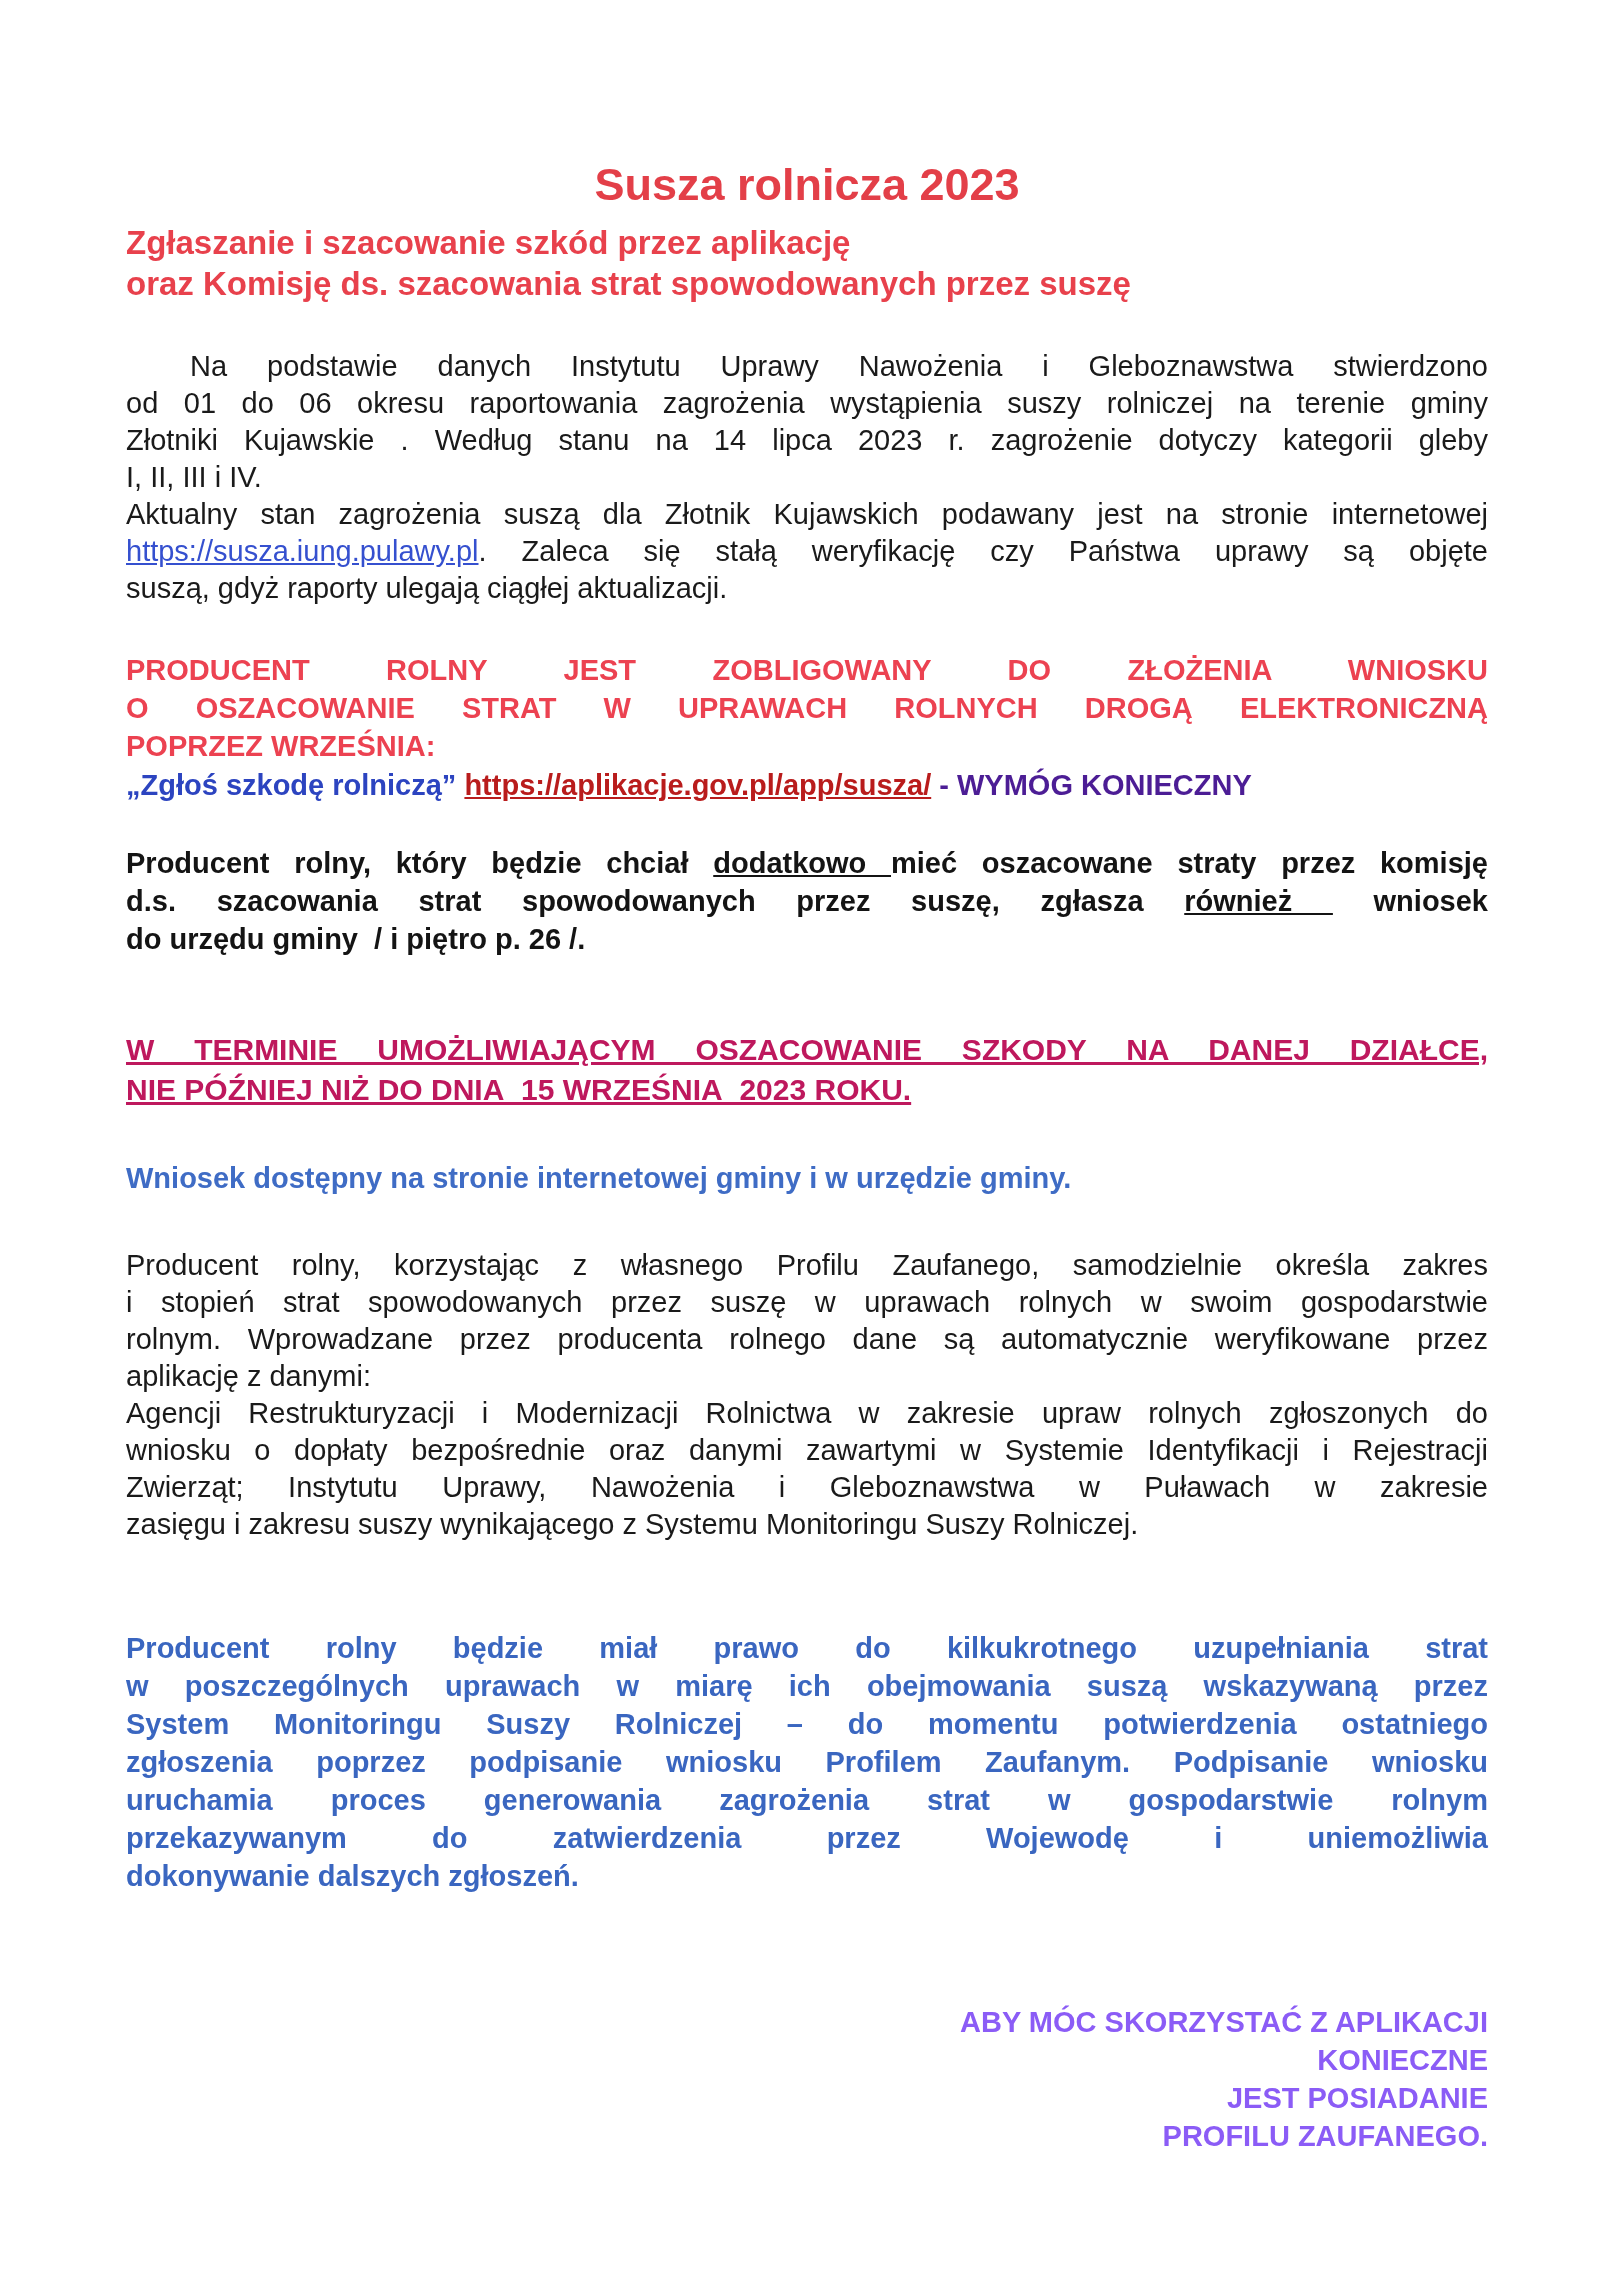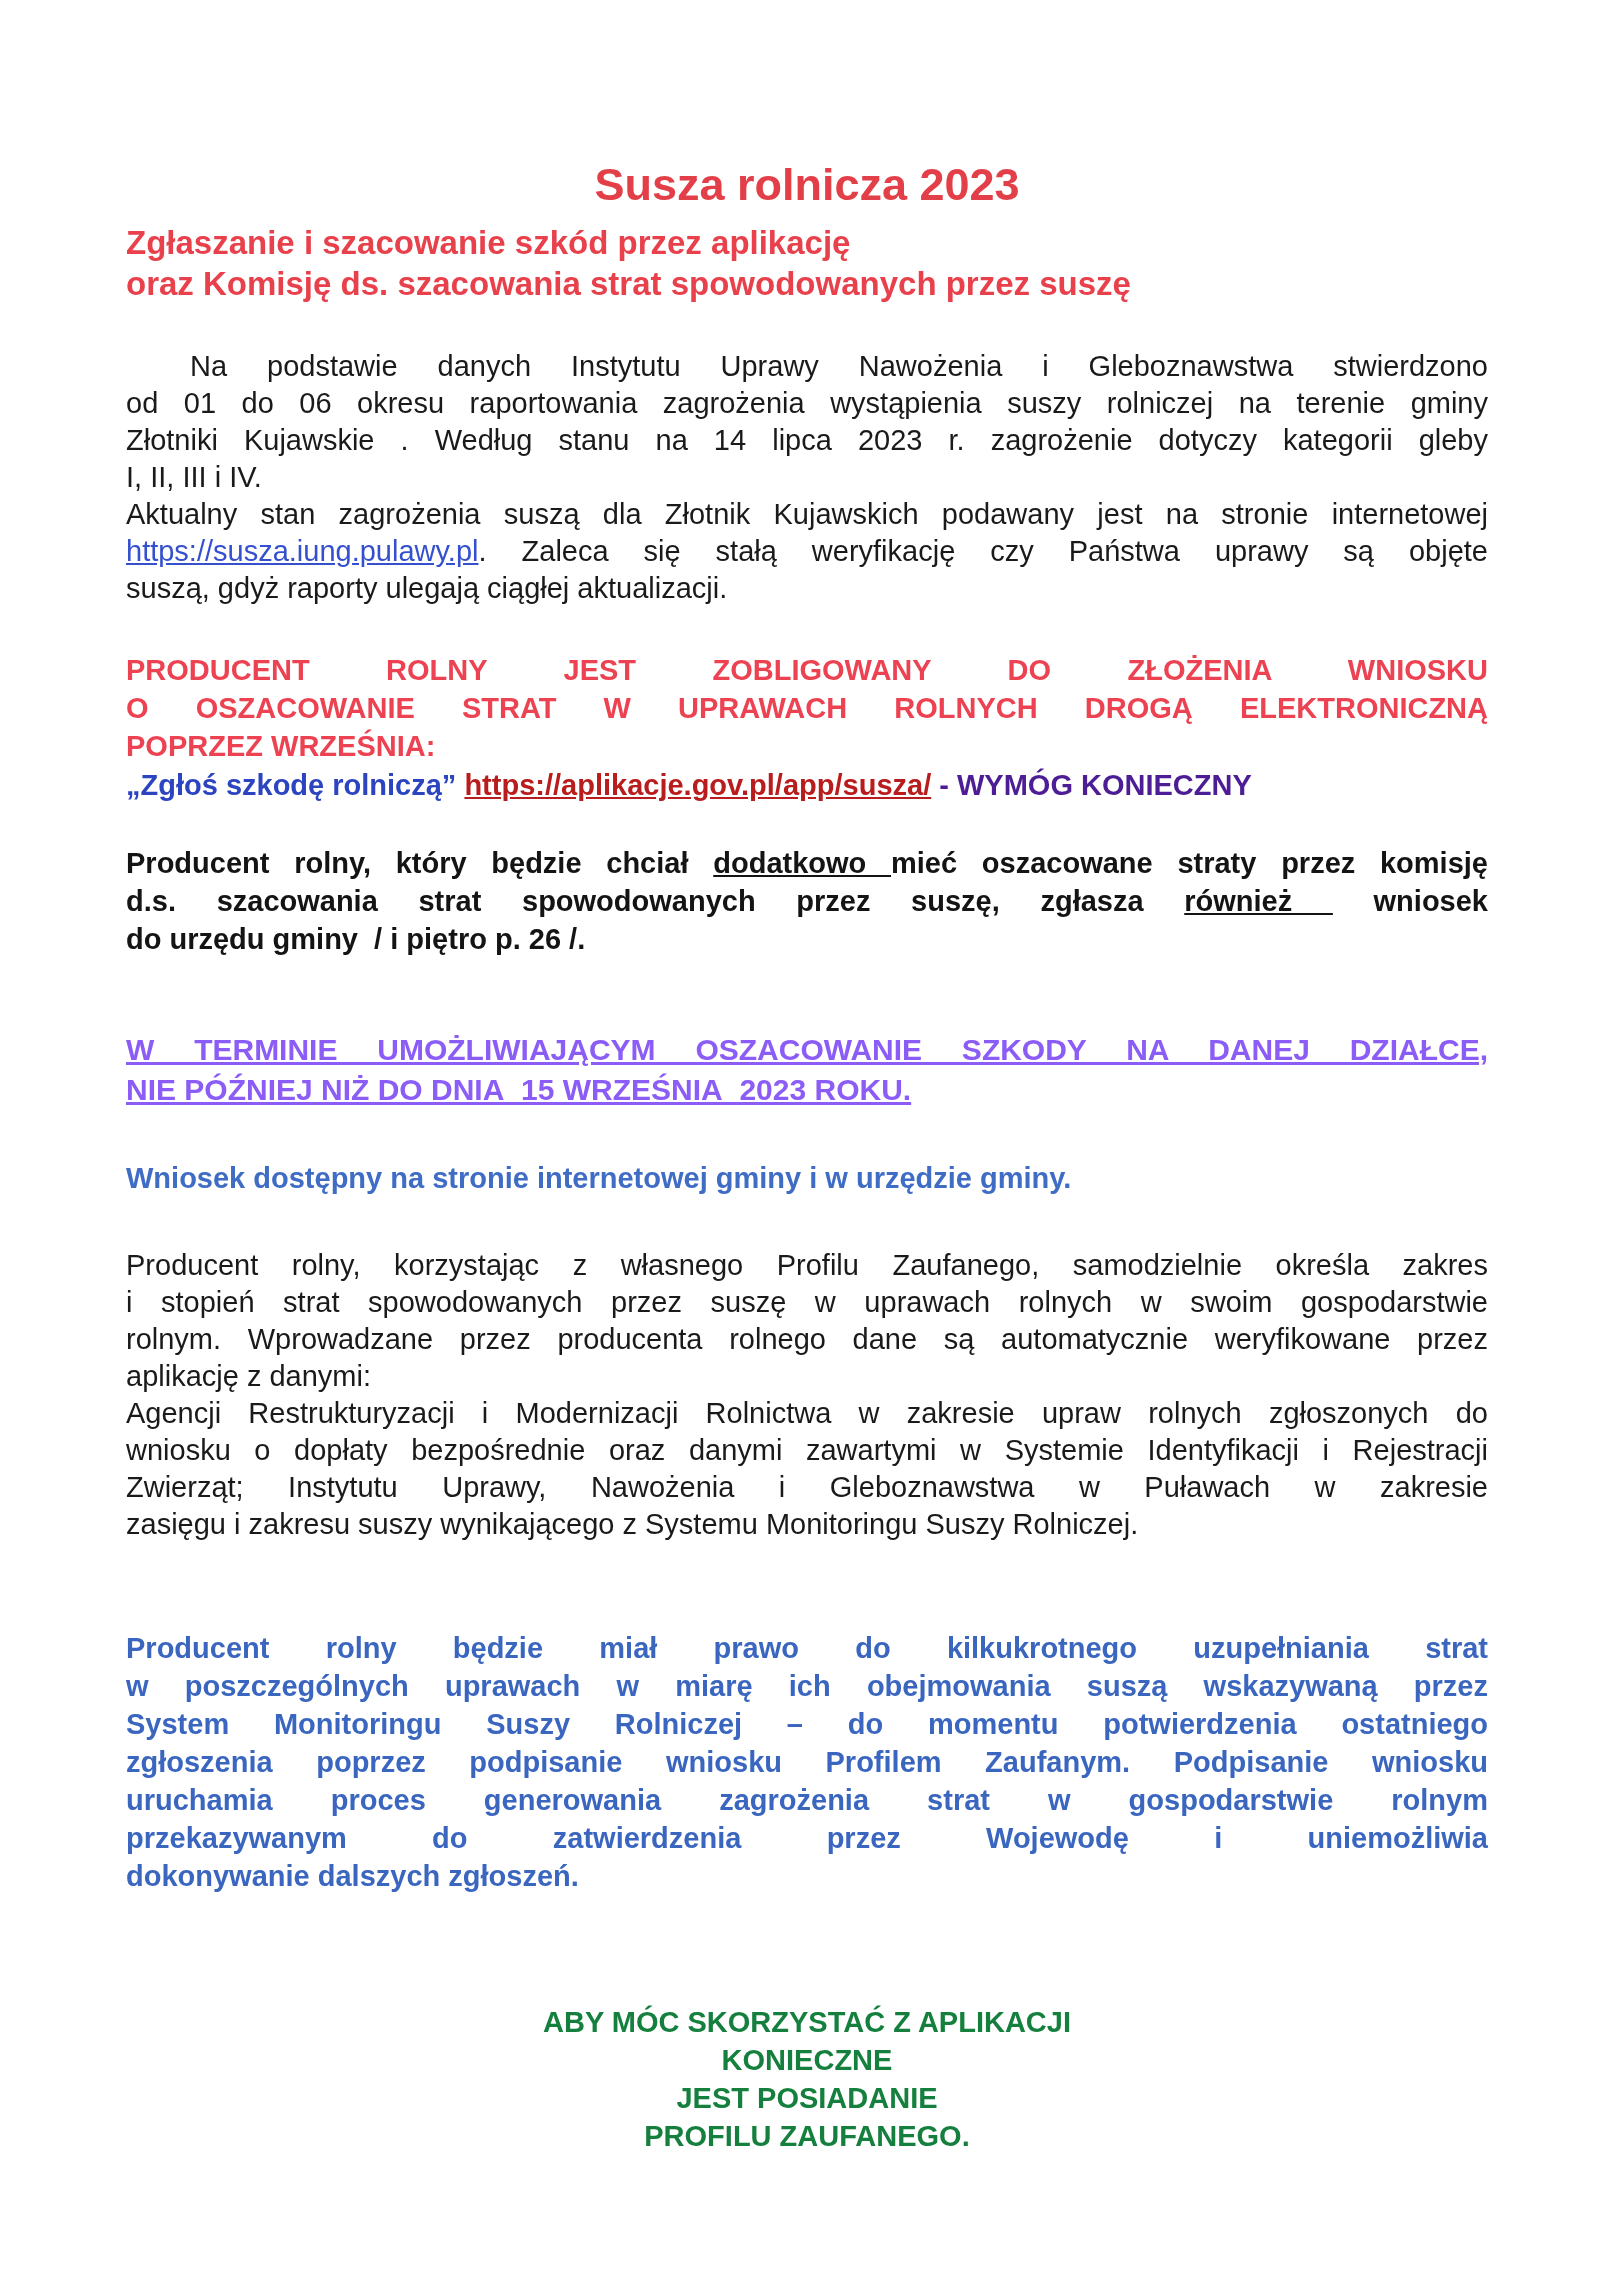--- a/index.html
+++ b/index.html
@@ -27,27 +27,27 @@
   .blue-b{color:#2c44c0;font-weight:bold;}
   .red-b{color:#4c1d95;font-weight:bold;}
   .u{text-decoration:underline;}
   #intro{margin-top:44px;}
   #status{margin-top:0;}
   #obligation{margin-top:44px;color:#ec4251;font-weight:bold;}
   #obligation .line{line-height:38px;min-height:38px;}
   #report{margin-top:2px;}
   #committee{margin-top:40px;font-weight:bold;color:#141414;}
   #committee .line{line-height:38px;min-height:38px;}
-  #deadline{margin-top:72px;color:#8b5cf6;font-weight:bold;font-size:30px;}
+  #deadline{margin-top:72px;color:#be185d;font-weight:bold;font-size:30px;}
   #deadline .line{line-height:40px;min-height:40px;text-decoration:underline;}
   #availability{margin-top:50px;color:#3f6cc5;font-weight:bold;}
   #process{margin-top:50px;}
   #supplement{margin-top:86px;color:#3a66c0;font-weight:bold;}
   #supplement .line{line-height:38px;min-height:38px;}
-  #footer-notice{margin-top:108px;color:#15803d;font-weight:bold;text-align:center;}
+  #footer-notice{margin-top:108px;color:#8b5cf6;font-weight:bold;text-align:right;}
   #footer-notice .line{line-height:38px;min-height:38px;}
 </style>
 </head>
 <body>
 
 <div class="doc">
 
   <div class="title">Susza rolnicza 2023</div>
   <div class="subtitle">Zgłaszanie i szacowanie szkód  przez aplikację</div>
   <div class="subtitle">oraz Komisję ds. szacowania strat spowodowanych przez suszę</div>

